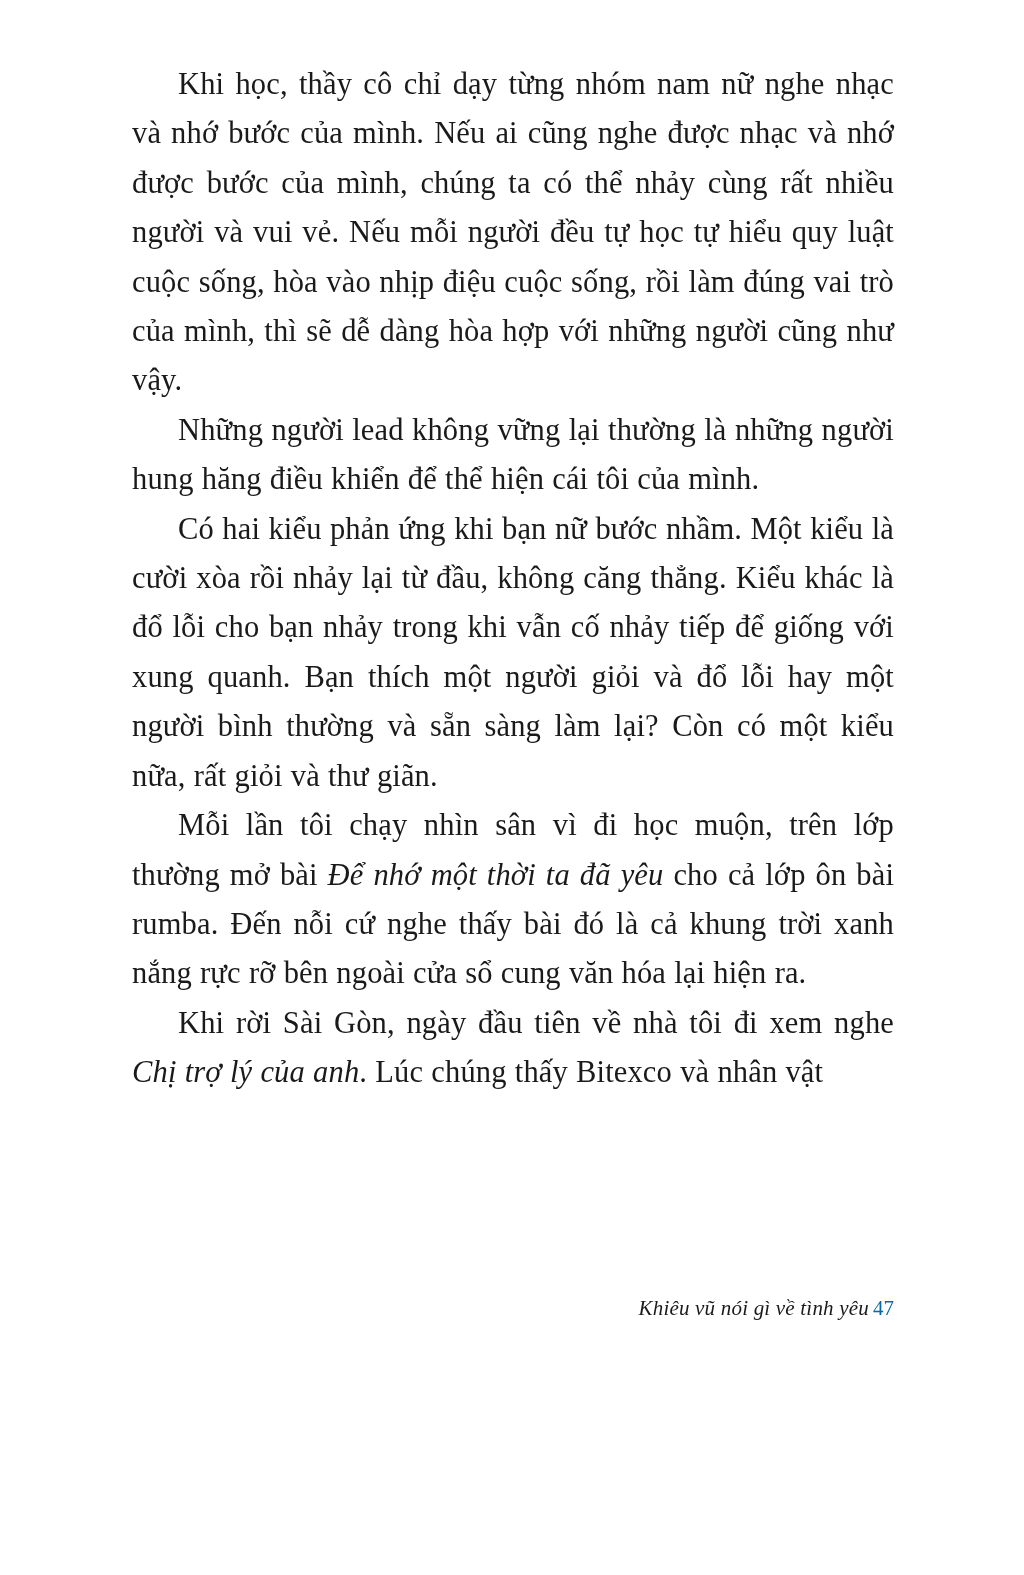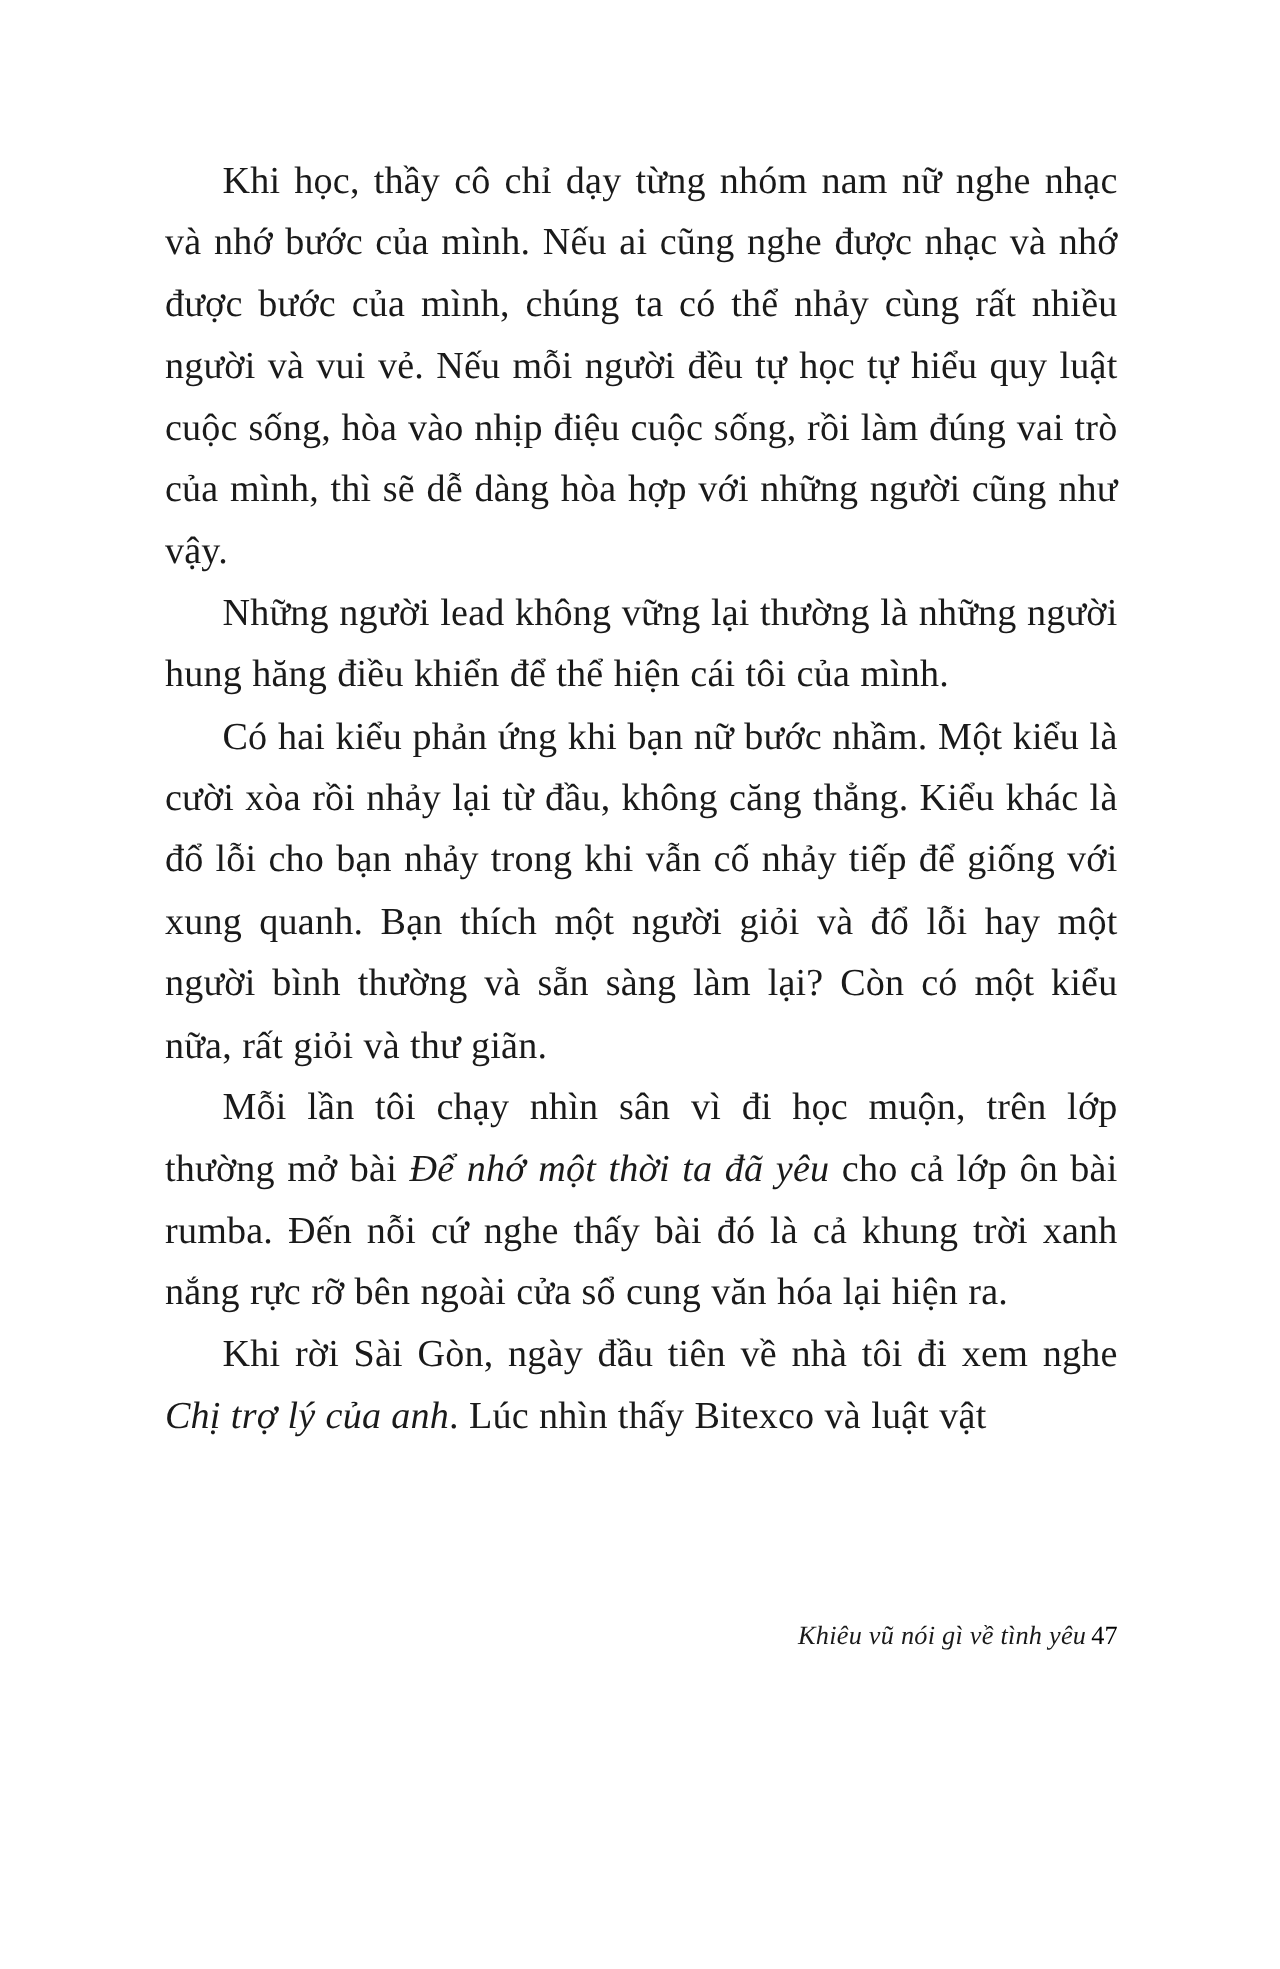--- a/index.html
+++ b/index.html
@@ -12,21 +12,21 @@
     height: 1575px;
     position: relative;
     font-family: "Liberation Serif", "DejaVu Serif", serif;
     color: #1a1a1a;
     overflow: hidden;
   }
   .page {
     box-sizing: border-box;
     width: 1024px;
     height: 1383px;
-    padding: 120px 130px 60px 132px;
+    padding: 60px 130px 60px 132px;
     position: relative;
   }
   .body-text {
     font-size: 30.5px;
     line-height: 1.62;
     text-align: justify;
     text-justify: inter-word;
     letter-spacing: 0.15px;
     word-spacing: 0.4px;
   }
@@ -50,33 +50,33 @@
     gap: 4px;
     font-size: 21px;
   }
   .footer .running-title {
     font-style: italic;
     letter-spacing: 0.2px;
     color: #1a1a1a;
   }
   .footer .page-number {
     font-style: normal;
-    color: #000000;
+    color: #0369a1;
     text-align: right;
   }
 </style>
 </head>
 <body>
 
 <div class="page">
   <div class="body-text" id="body-text">
       <p class="first"><span>Khi học, thầy cô chỉ dạy từng nhóm nam nữ nghe nhạc và nhớ bước của mình. Nếu ai cũng nghe được nhạc và nhớ được bước của mình, chúng ta có thể nhảy cùng rất nhiều người và vui vẻ. Nếu mỗi người đều tự học tự hiểu quy luật cuộc sống, hòa vào nhịp điệu cuộc sống, rồi làm đúng vai trò của mình, thì sẽ dễ dàng hòa hợp với những người cũng như vậy.</span></p>
       <p><span>Những người lead không vững lại thường là những người hung hăng điều khiển để thể hiện cái tôi của mình.</span></p>
       <p><span>Có hai kiểu phản ứng khi bạn nữ bước nhầm. Một kiểu là cười xòa rồi nhảy lại từ đầu, không căng thẳng. Kiểu khác là đổ lỗi cho bạn nhảy trong khi vẫn cố nhảy tiếp để giống với xung quanh. Bạn thích một người giỏi và đổ lỗi hay một người bình thường và sẵn sàng làm lại? Còn có một kiểu nữa, rất giỏi và thư giãn.</span></p>
       <p><span>Mỗi lần tôi chạy nhìn sân vì đi học muộn, trên lớp thường mở bài </span><em>Để nhớ một thời ta đã yêu</em><span> cho cả lớp ôn bài rumba. Đến nỗi cứ nghe thấy bài đó là cả khung trời xanh nắng rực rỡ bên ngoài cửa sổ cung văn hóa lại hiện ra.</span></p>
-      <p><span>Khi rời Sài Gòn, ngày đầu tiên về nhà tôi đi xem nghe </span><em>Chị trợ lý của anh</em><span>. Lúc nhìn thấy Bitexco và luật vật</span></p>
+      <p><span>Khi rời Sài Gòn, ngày đầu tiên về nhà tôi đi xem nghe </span><em>Chị trợ lý của anh</em><span>. Lúc chúng thấy Bitexco và nhân vật</span></p>
     </div>
 
   <div class="footer">
     <span class="running-title">Khiêu vũ nói gì về tình yêu</span>
     <span class="page-number">47</span>
   </div>
 </div>
 
 </body></html>

